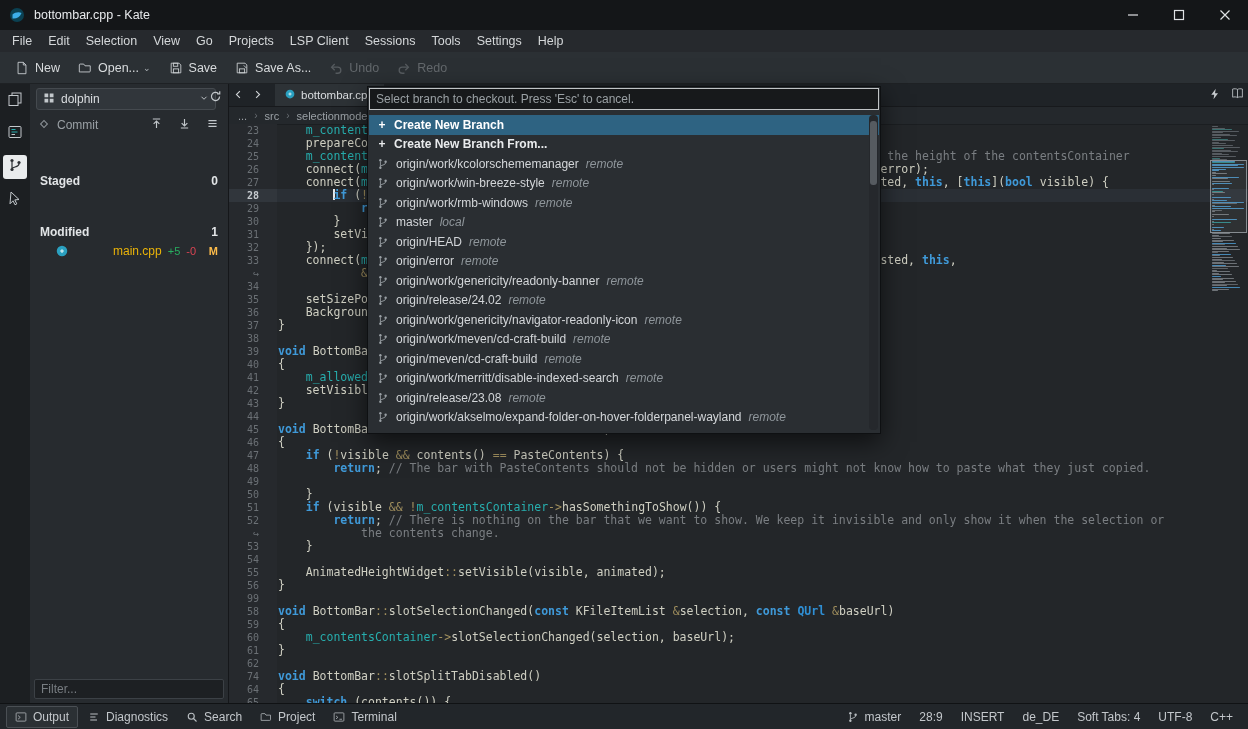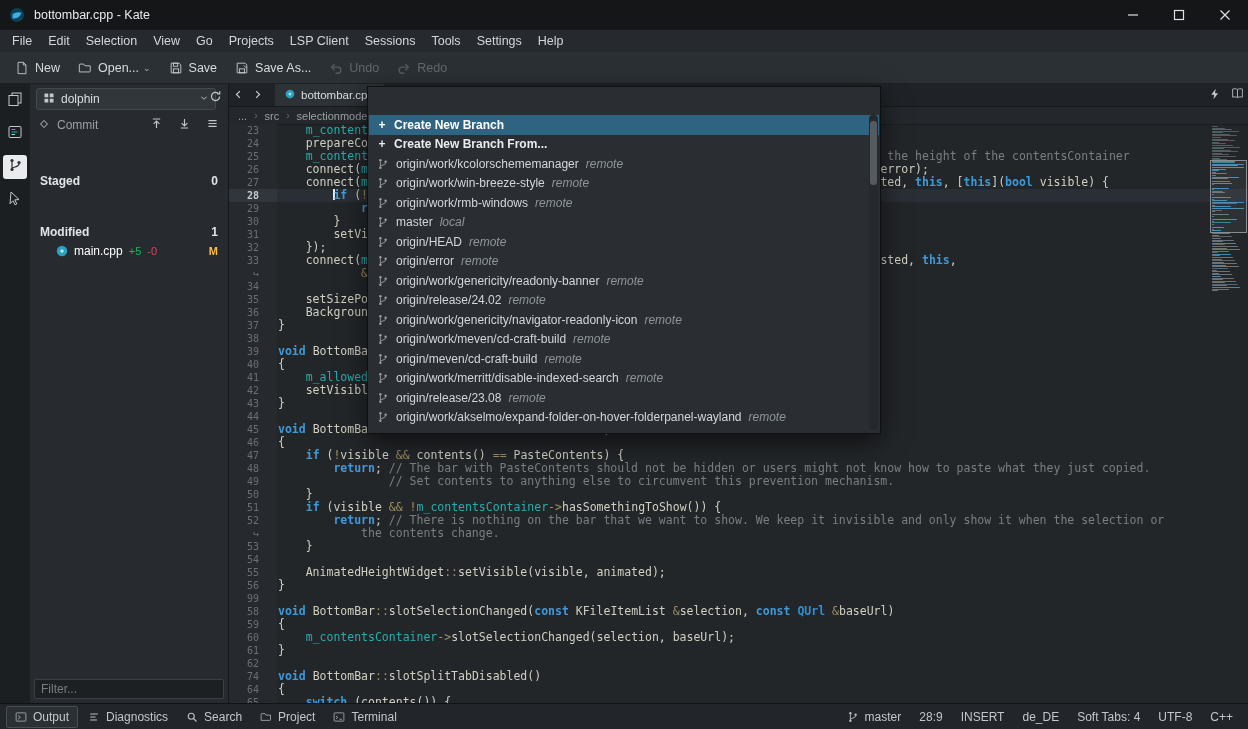--- a/index.html
+++ b/index.html
@@ -36,21 +36,21 @@
   .refresh{position:absolute;right:3px;top:4px;}
   .commitrow{position:absolute;top:31px;left:8px;right:6px;height:20px;display:flex;align-items:center;gap:16px;}
   .commitbtn{display:flex;align-items:center;gap:7px;color:#9aa0a5;}
   .commitbtn svg{color:#8b9196;}
   .commit-actions{margin-left:auto;display:flex;gap:8px;}
   .gittree{position:absolute;top:55px;left:0;right:0;}
   .trow{height:19px;display:flex;align-items:center;padding:0 10px;color:#e2e5e7;}
   .trow.hdr{font-weight:bold;margin-top:32px;}
   .trow .cnt{margin-left:auto;font-weight:bold;}
   .frow{padding-left:26px;gap:6px;font-weight:normal;}
-  .fname{color:#ffffff;}
+  .fname{color:#eab308;margin-left:39px;}
   .added{color:#27ae60;font-size:11px;}
   .removed{color:#da4453;font-size:11px;}
   .gstat{margin-left:auto;color:#fdbc4b;font-weight:bold;font-size:11px;}
   .filter{position:absolute;left:4px;right:4px;bottom:4px;height:18px;background:#1d2023;border:1px solid #3c4146;border-radius:2px;
           color:#cfd2d4;font-size:12px;padding:0 6px;font-family:"Liberation Sans",sans-serif;outline:none;box-sizing:content-box;}
   .filter::placeholder{color:#787d82;}
   
   .editor{flex:1;position:relative;background:#232629;min-width:0;}
   .tabbar{height:22px;background:#1f2327;border-bottom:1px solid #17191c;display:flex;align-items:stretch;}
   .navbtn{width:19px;display:flex;align-items:center;justify-content:center;color:#cfd3d6;}
@@ -535,21 +535,21 @@
                 <div class="gnum">48</div>
                 <div class="gmark"></div>
               </div>
               <div class="ctext"><span class="tk-d">        </span><span class="tk-k">return</span><span class="tk-d">; </span><span class="tk-c">// The bar with PasteContents should not be hidden or users might not know how to paste what they just copied.</span></div>
             </div>
             <div class="crow">
               <div class="gut">
                 <div class="gnum">49</div>
                 <div class="gmark"></div>
               </div>
-              <div class="ctext"><span class="tk-d">                </span><span class="tk-c">// Set contents to anything else to circumvent this prevention mechanism.</span></div>
+              <div class="ctext"><span class="tk-d">                </span></div>
             </div>
             <div class="crow">
               <div class="gut">
                 <div class="gnum">50</div>
                 <div class="gmark"></div>
               </div>
               <div class="ctext"><span class="tk-d">    }</span></div>
             </div>
             <div class="crow">
               <div class="gut">
@@ -850,20 +850,21 @@
         <div class="stItem">
           <span>UTF-8</span>
         </div>
         <div class="stItem">
           <span>C++</span>
         </div>
       </div>
   </div>
 
   <div class="popup">
+    <div class="prompt">Select branch to checkout. Press 'Esc' to cancel.</div>
     <div class="blist" id="branchList">
         <div class="bitem bold sel">
           <span class="plus">+</span>
           <span>Create New Branch</span>
         </div>
         <div class="bitem bold">
           <span class="plus">+</span>
           <span>Create New Branch From...</span>
         </div>
         <div class="bitem">

